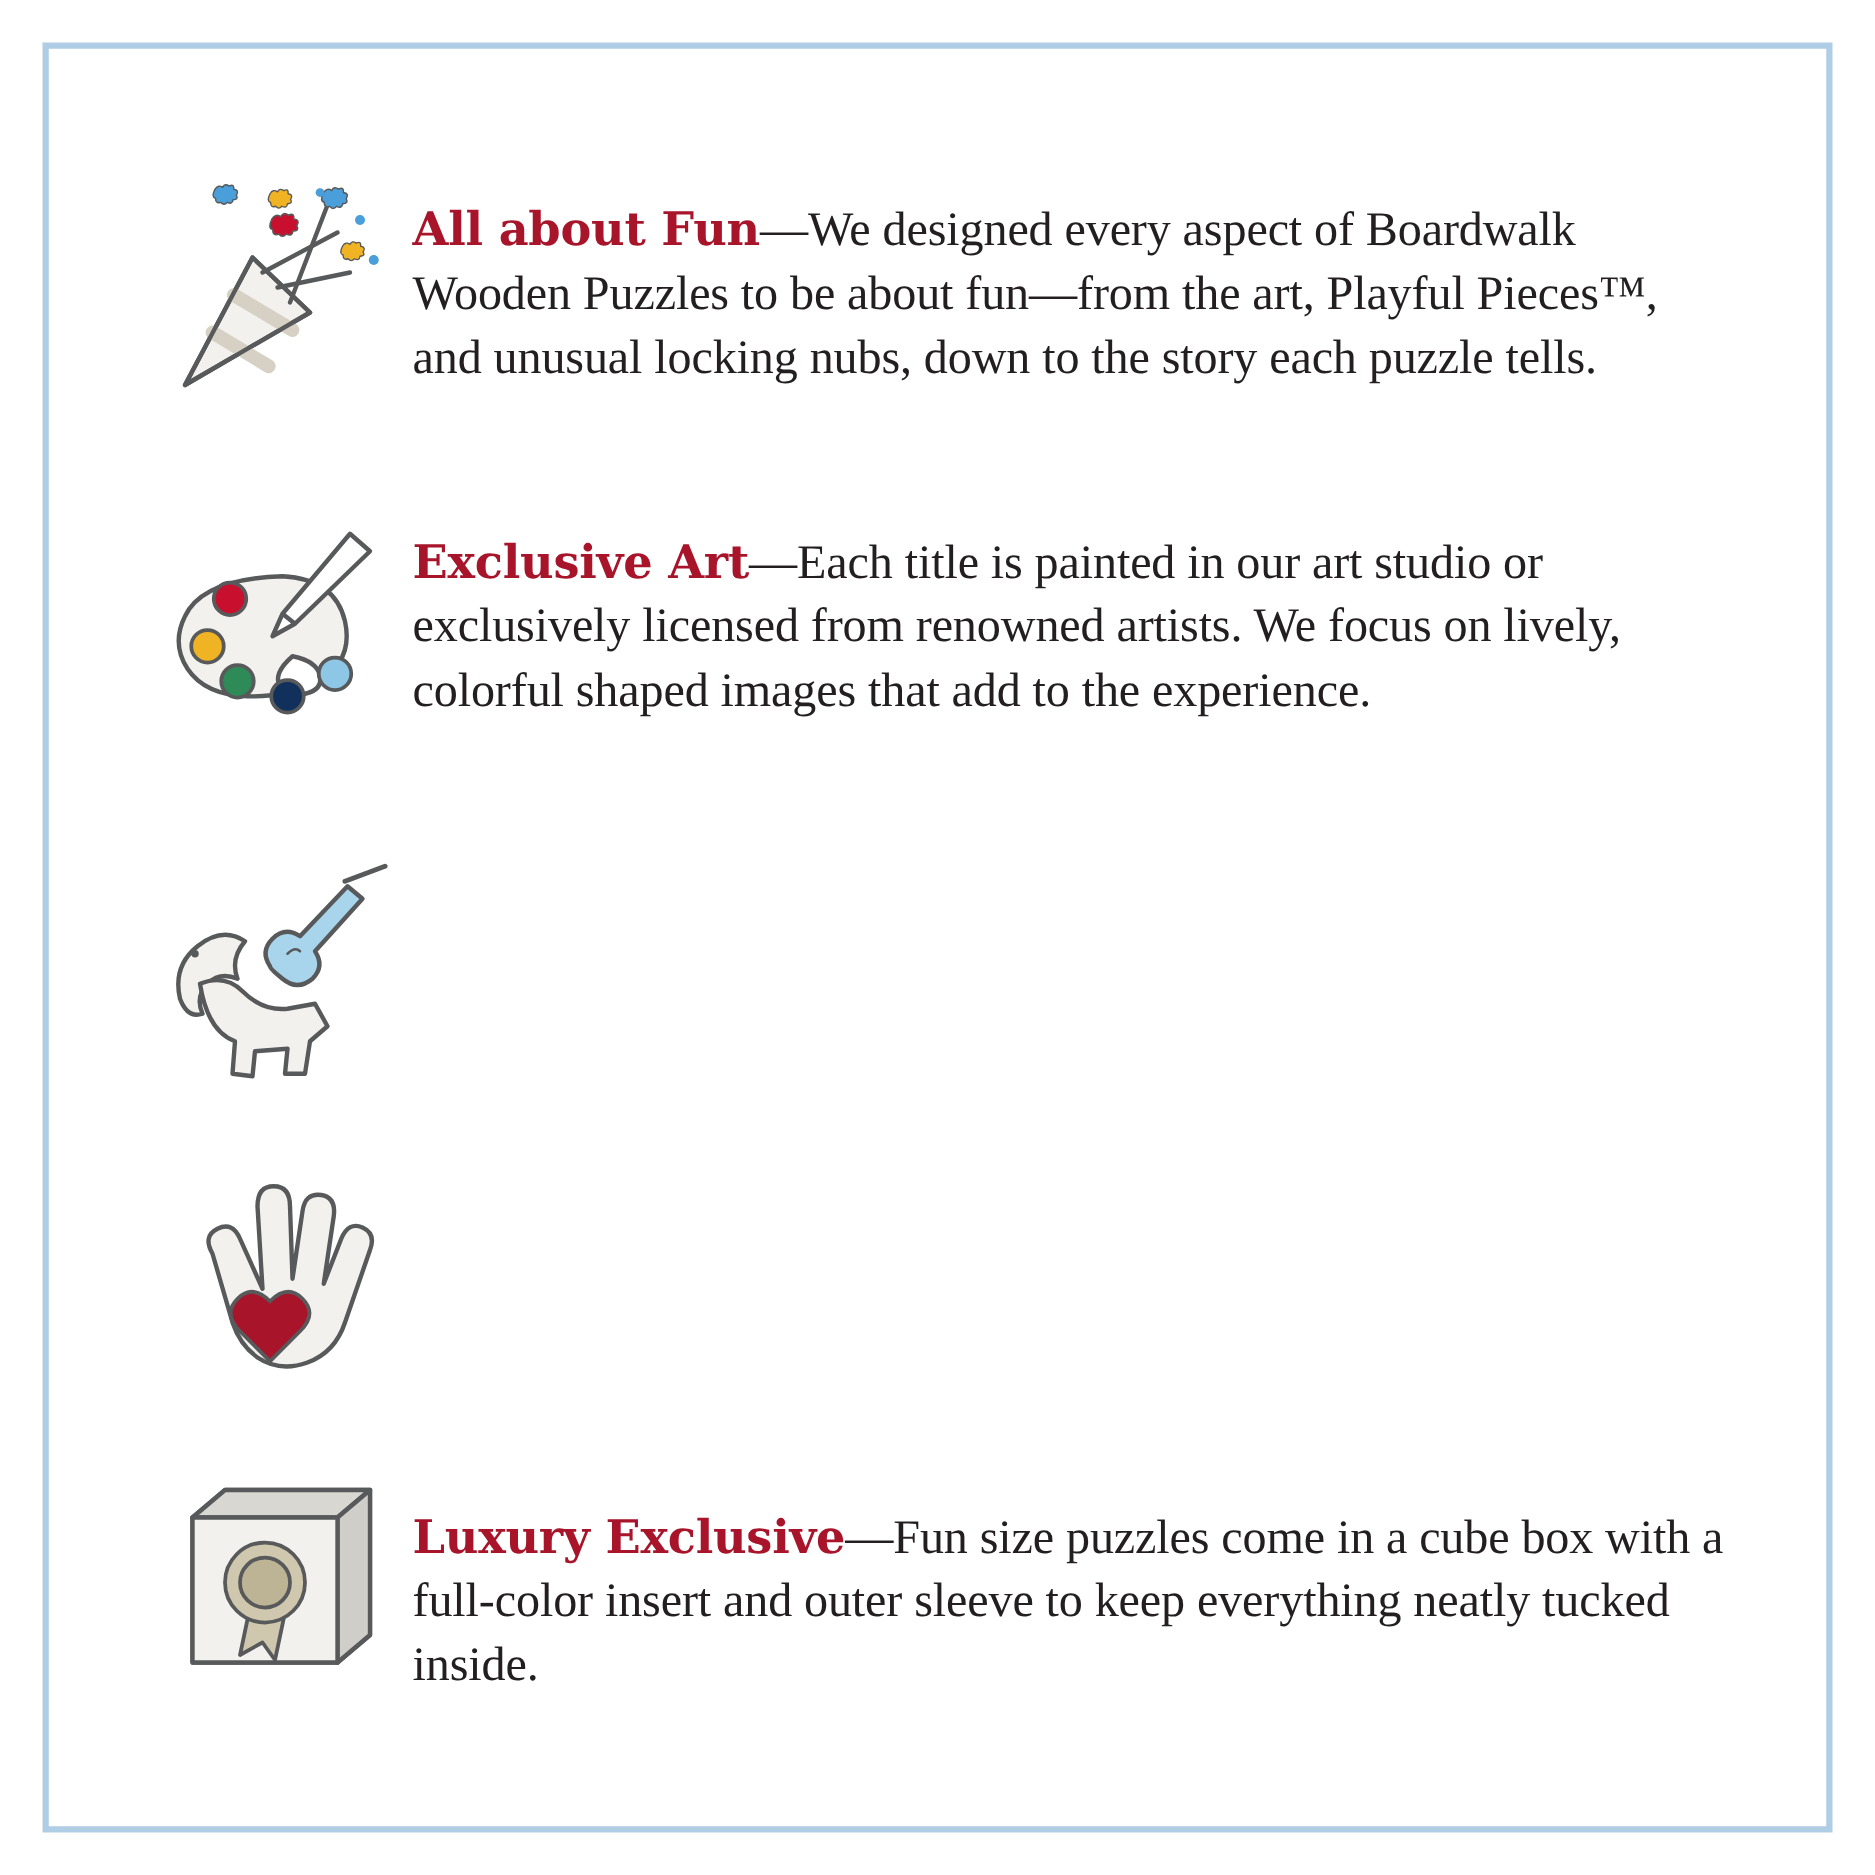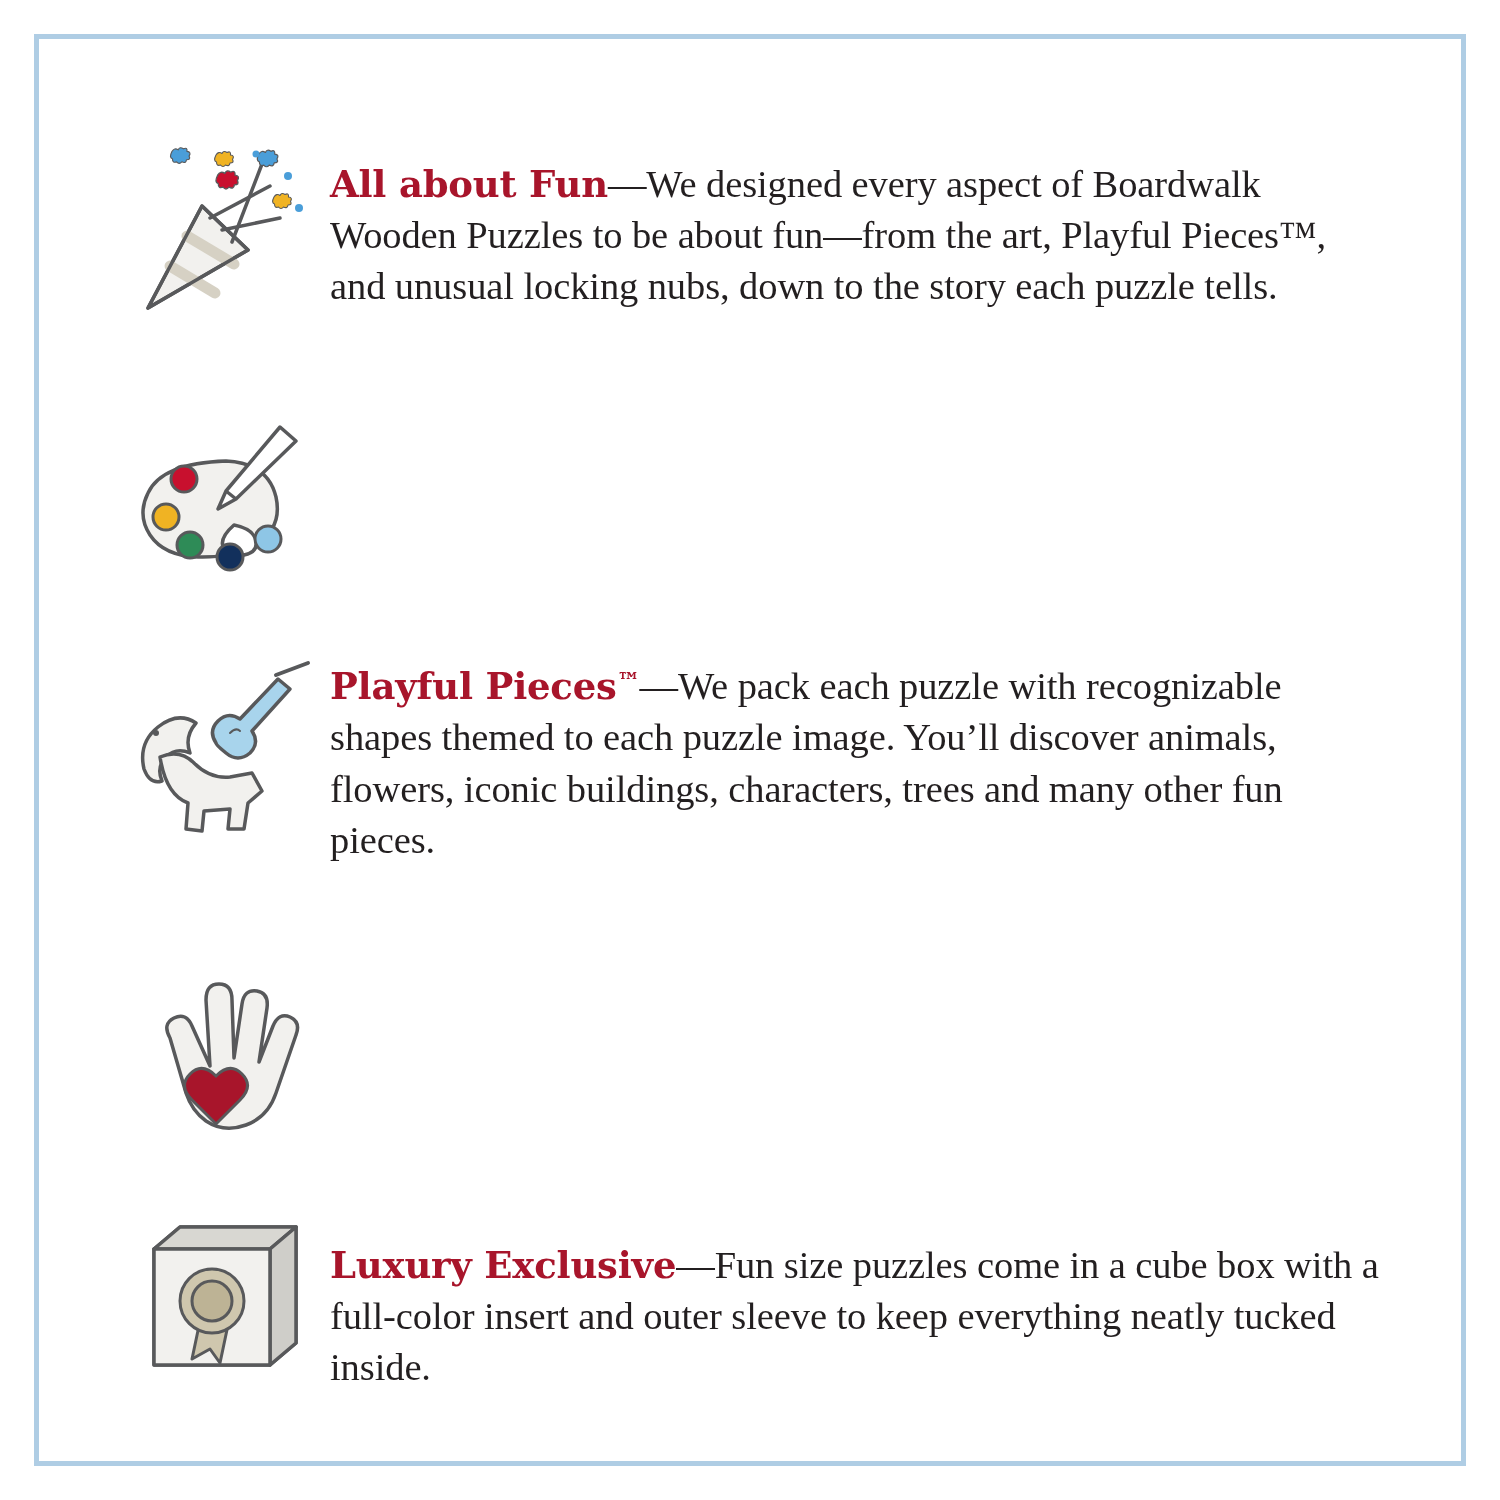--- a/index.html
+++ b/index.html
@@ -139,40 +139,40 @@
           <circle cx="36" cy="100" r="13" fill="#f0b323" stroke="#58595b" stroke-width="3"></circle>
           <circle cx="60" cy="128" r="13" fill="#2e8b57" stroke="#58595b" stroke-width="3"></circle>
           <circle cx="100" cy="140" r="13" fill="#12305c" stroke="#58595b" stroke-width="3"></circle>
           <circle cx="138" cy="122" r="13" fill="#8ec6e6" stroke="#58595b" stroke-width="3"></circle>
           <g stroke="#58595b" stroke-width="3.5" stroke-linejoin="round" fill="#ffffff">
             <path d="M150 10 L166 24 L106 82 L88 92 L96 74 Z"></path>
             <path d="M96 74 L106 82"></path>
           </g>
         </svg>
       </div>
+      <div class="text-cell">
+        <p class="feature-text"><span class="feature-title">Exclusive Art</span><span>—Each title is painted in our art studio or exclusively licensed from renowned artists. We focus on lively, colorful shaped images that add to the experience.</span></p>
+      </div>
     </div>
 
     <div class="feature f2">
       <div class="icon-cell">
         <svg width="190" height="180" viewBox="0 0 190 180">
           <g stroke="#58595b" stroke-width="3.5" fill="#f2f1ee" stroke-linejoin="round" stroke-linecap="round">
             <path d="M14 110 q-6 -26 14 -42 q20 -16 38 -4 q-12 14 -6 30 q-14 -6 -24 4 q-10 10 -4 24 q-12 4 -18 -12 z"></path>
             <path d="M30 98 q20 -8 34 6 q16 16 36 14 l22 -4 l10 18 l-14 12 l-4 26 l-16 0 l2 -20 l-26 2 l-2 20 l-16 -2 l2 -26 q-22 -8 -28 -46 z"></path>
           </g>
           <g stroke="#58595b" stroke-width="3.5" stroke-linejoin="round" stroke-linecap="round">
             <path d="M86 84 q-8 -12 2 -22 q10 -10 22 -2 l38 -40 l12 10 l-38 42 q8 12 -2 22 q-12 10 -24 0 q-10 -8 -10 -10 z" fill="#a8d4ec"></path>
             <path d="M112 58 L146 22" stroke="#58595b" stroke-width="2"></path>
             <path d="M100 74 q6 -6 10 -2" fill="none" stroke-width="2"></path>
           </g>
           <path d="M146 16 L178 4" stroke="#58595b" stroke-width="4" stroke-linecap="round"></path>
           <circle cx="26" cy="74" r="3" fill="#58595b"></circle>
         </svg>
-      </div>
-      <div class="text-cell">
-        <p class="feature-text"><span class="feature-title"><span>Playful Pieces</span><span class="tm">™</span></span><span>—We pack each puzzle with recognizable shapes themed to each puzzle image. You’ll discover animals, flowers, iconic buildings, characters, trees and many other fun pieces.</span></p>
       </div>
     </div>
 
     <div class="feature f3">
       <div class="icon-cell">
         <svg width="190" height="185" viewBox="0 0 190 185">
           <g stroke="#58595b" stroke-width="3.5" fill="#f2f1ee" stroke-linejoin="round" stroke-linecap="round">
             <path d="M40 58 q-8 -14 4 -20 q12 -6 18 8 l18 40 l-4 -66 q0 -16 13 -16 q13 0 13 16 l2 58 l8 -54 q2 -15 15 -13 q12 2 10 17 l-8 54 l14 -36 q6 -14 17 -9 q11 5 6 18 l-20 58 q-8 24 -30 32 q-22 8 -40 -4 q-14 -10 -20 -28 z"></path>
           </g>
           <path d="M86 96 q-14 -14 -26 -2 q-12 12 2 26 l24 24 l24 -24 q14 -14 2 -26 q-12 -12 -26 2 z" fill="#a8152b" stroke="#58595b" stroke-width="3"></path>

